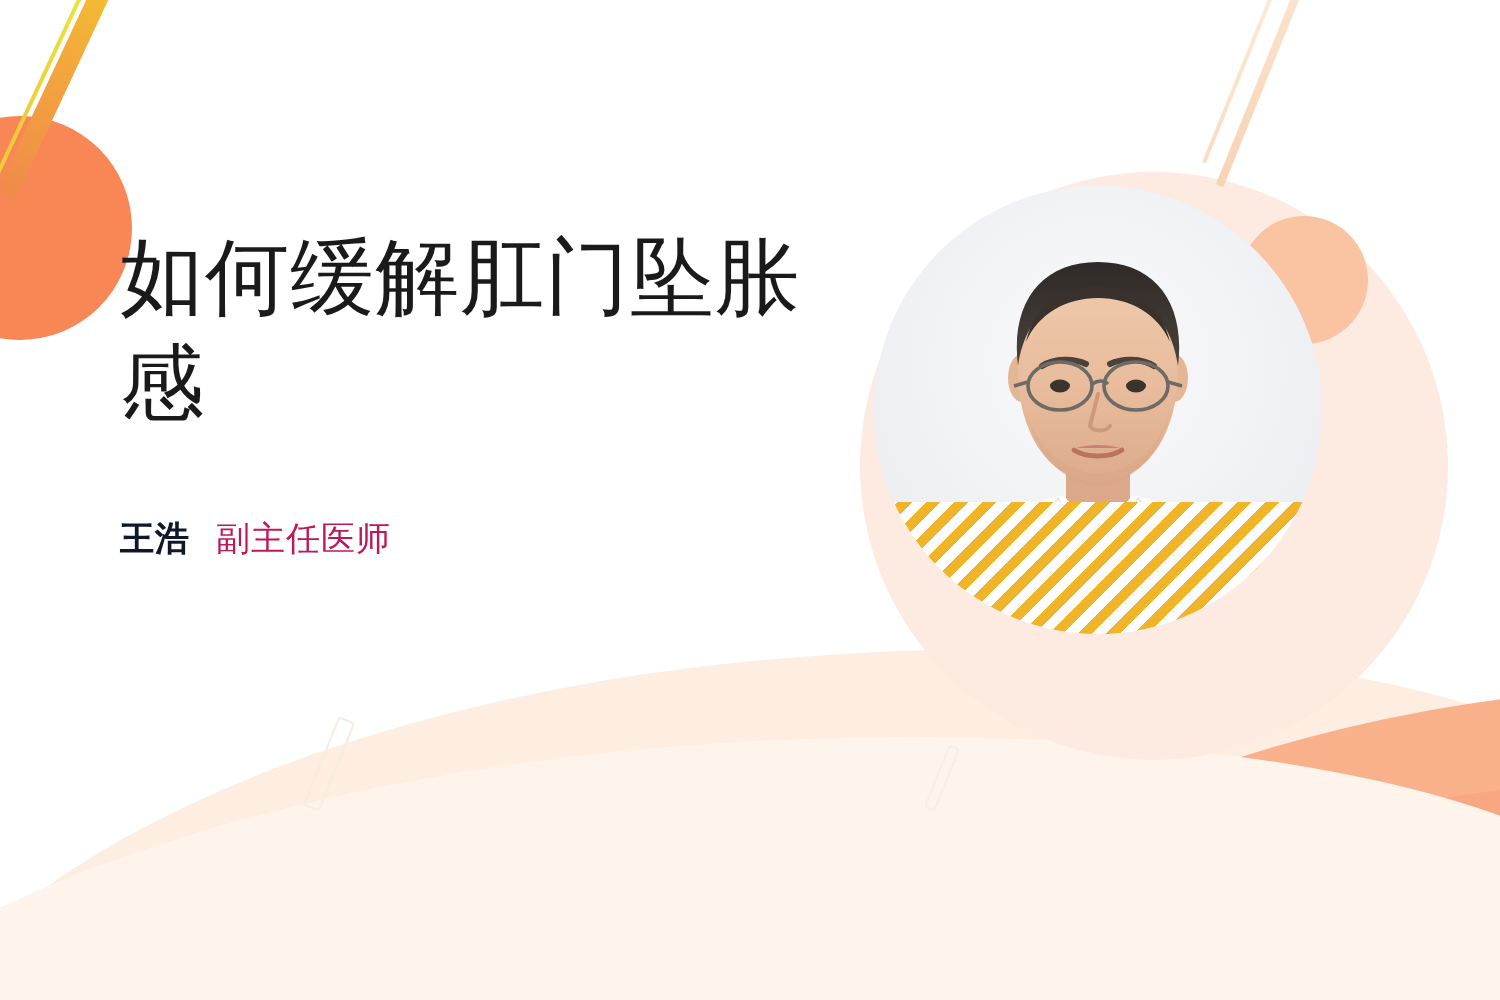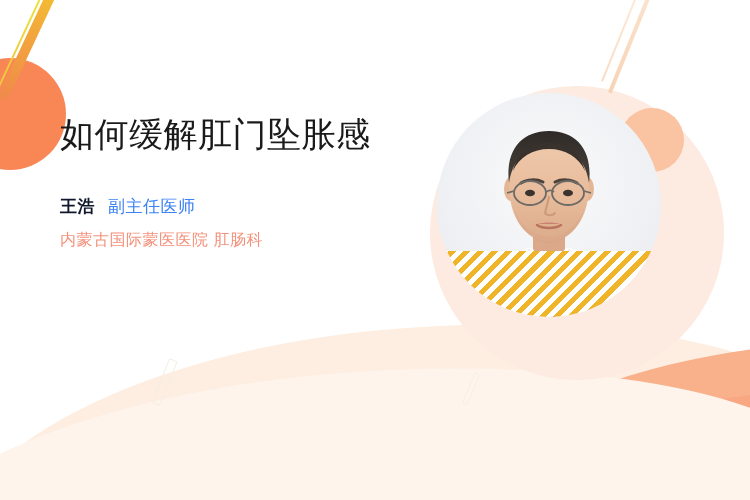--- a/index.html
+++ b/index.html
@@ -154,42 +154,42 @@
     border-radius:0 0 50% 50% / 0 0 70% 70%;
   }
 
   
   #text-block {
     position:absolute;
     left:60px; top:113px;
     width:360px;
   }
   #title {
-    font-size:34px;
+    font-size:42px;
     line-height:1.26;
     font-weight:400;
     color:#1a1a1a;
     letter-spacing:0.5px;
     word-break:break-all;
   }
   #byline {
     margin-top:39px;
     display:flex;
     align-items:baseline;
   }
   #doctor-name {
     font-size:17px;
     font-weight:bold;
     color:#0f172a;
     letter-spacing:0.5px;
   }
   #doctor-title {
     margin-left:13px;
     font-size:17px;
-    color:#3b82f6;
+    color:#be185d;
     letter-spacing:0.5px;
   }
   #affiliation {
     margin-top:12px;
     font-size:16px;
     color:#F4917B;
     letter-spacing:0.5px;
   }
 </style>
 </head>
@@ -289,16 +289,15 @@
   <div id="portrait-stripes">
     <div class="band"></div>
   </div>
 
   <div id="text-block">
     <div id="title">如何缓解肛门坠胀感</div>
     <div id="byline">
       <span id="doctor-name">王浩</span>
       <span id="doctor-title">副主任医师</span>
     </div>
-    <div id="affiliation">内蒙古国际蒙医医院  肛肠科</div>
   </div>
 
 </div>
 
 </body></html>

